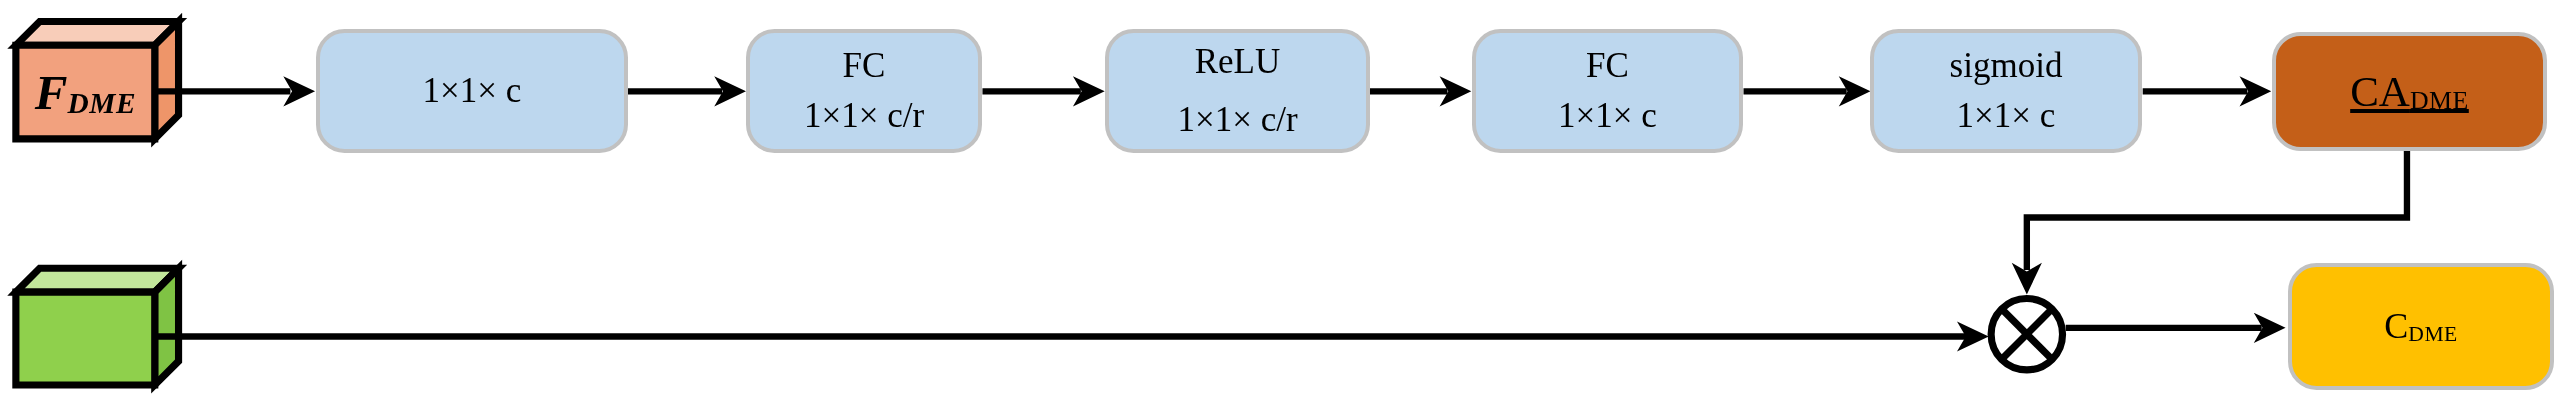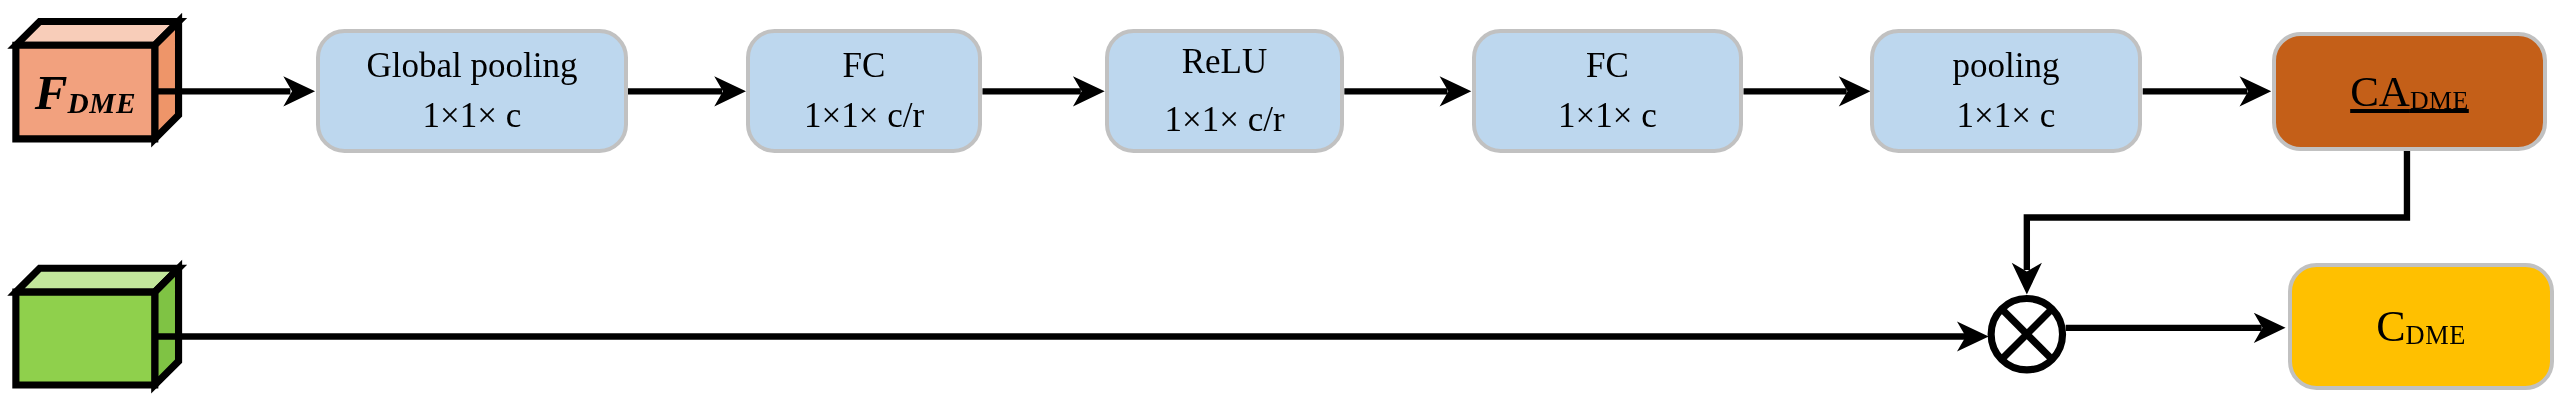--- a/index.html
+++ b/index.html
@@ -44,21 +44,21 @@
     font-style: italic;
     font-weight: bold;
     font-size: 49px;
   }
   .sub {
     font-size: 0.60em;
     vertical-align: -0.12em;
     letter-spacing: 0.02em;
   }
   .ca-line { font-size: 43px; text-decoration: underline; }
-  .cout-line1 { font-size: 44px; line-height: 1.25; }
+  .cout-line1 { font-size: 36px; line-height: 1.25; }
   .cout-line2 { font-size: 37px; line-height: 1.25; }
 </style>
 </head>
 <body>
 
 <div id="canvas">
 
   <svg id="wires" viewBox="0 0 3246 519" xmlns="http://www.w3.org/2000/svg">
 
     <g>
@@ -119,41 +119,40 @@
       <polygon points="2880,413 2840,394 2851,413 2840,432" fill="#000"></polygon>
     </g>
   </svg>
 
   <div class="tensor-label" style="left:16px; top:45px; width:139px; height:94px;">
     <span><span>F</span><span class="sub">DME</span></span>
   </div>
 
 
   <div class="pill blue" style="left:316px; top:29px; width:312px; height:124px;">
-    <div>Global pooling</div>
     <div>1×1× c</div>
   </div>
 
   <div class="pill blue" style="left:746px; top:29px; width:236px; height:124px;">
     <div>FC</div>
     <div>1×1× c/r</div>
   </div>
 
-  <div class="pill blue" style="left:1105px; top:29px; width:239px; height:124px;gap:8px;">
+  <div class="pill blue" style="left:1105px; top:29px; width:265px; height:124px;gap:8px;">
     <div>ReLU</div>
     <div>1×1× c/r</div>
   </div>
 
   <div class="pill blue" style="left:1472px; top:29px; width:271px; height:124px;">
     <div>FC</div>
     <div>1×1× c</div>
   </div>
 
   <div class="pill blue" style="left:1870px; top:29px; width:272px; height:124px;">
-    <div>pooling</div>
+    <div>sigmoid</div>
     <div>1×1× c</div>
   </div>
 
   <div class="pill orange" style="left:2272px; top:32px; width:275px; height:119px;">
     <div class="ca-line"><span>CA</span><span class="sub">DME</span></div>
   </div>
 
   <div class="pill yellow" style="left:2288px; top:263px; width:266px; height:127px;">
     <div class="cout-line1"><span>C</span><span class="sub">DME</span></div>
   </div>

